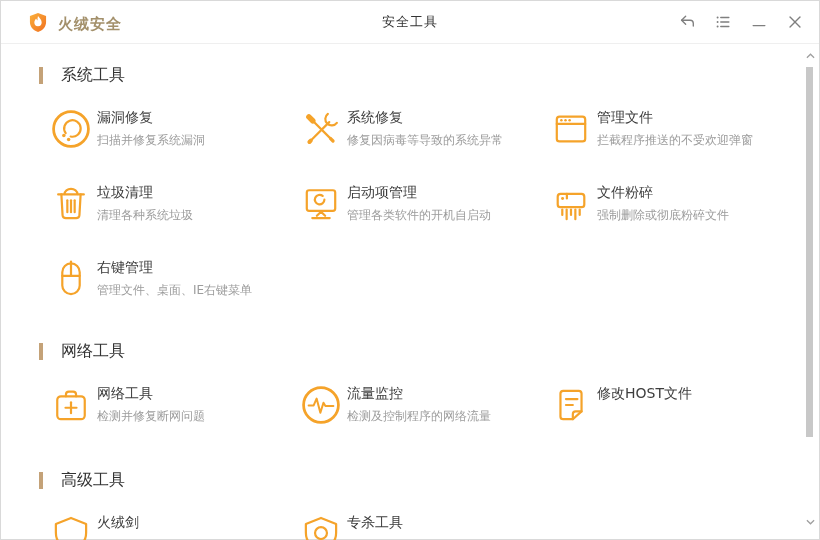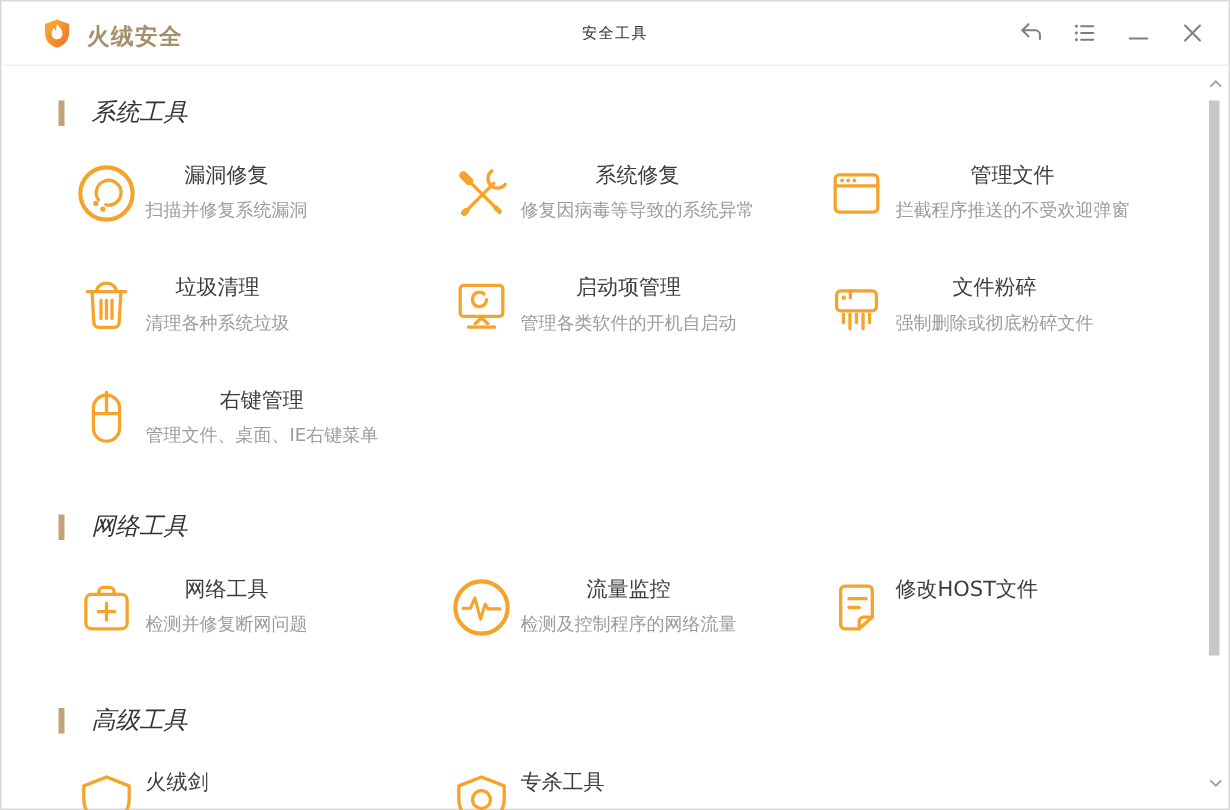--- a/index.html
+++ b/index.html
@@ -5,33 +5,33 @@
   html,body{margin:0;padding:0;width:820px;height:540px;overflow:hidden;
     font-family:"DejaVu Sans","Liberation Sans",sans-serif;background:#fff;}
   .window{position:absolute;inset:0;border:1px solid #d9d9d9;box-sizing:border-box;background:#fff;}
 
   
   .topbar{position:relative;height:42px;border-bottom:1px solid #efefef;display:flex;align-items:center;}
   .brand{display:flex;align-items:flex-end;margin-left:26px;}
   .brand-logo{width:22px;height:24px;display:inline-flex;}
   .brand-name{margin-left:9px;font-size:15px;font-weight:bold;letter-spacing:1px;
     color:var(--logo-text,#A3906B);}
-  .win-title{position:absolute;left:50%;transform:translateX(-50%);font-size:10px;
+  .win-title{position:absolute;left:50%;transform:translateX(-50%);font-size:13px;
     color:var(--title-text,#333);letter-spacing:1px;}
   .controls{position:absolute;right:14px;top:0;height:42px;display:flex;align-items:center;}
   .ctrl{width:20px;height:20px;margin-left:16px;display:inline-flex;align-items:center;justify-content:center;
     color:var(--window-icon,#7f7f7f);cursor:pointer;}
   .ctrl svg{stroke:currentColor;fill:none;stroke-width:1.5;stroke-linecap:round;stroke-linejoin:round;}
 
   
   .content{padding-top:20px;}
   .sec-title{display:flex;align-items:center;height:22px;margin:0 0 21px 38px;
-    font-size:16px;font-weight:normal;color:#333;font-style:italic;}
+    font-size:16px;font-weight:normal;color:#333;}
   .sec-bar{width:4px;height:17px;background:var(--section-bar,#C4A278);margin-right:18px;}
-  .grid{display:grid;grid-template-columns:250px 250px 250px;row-gap:31px;margin-left:48px;text-align:center;}
+  .grid{display:grid;grid-template-columns:250px 250px 250px;row-gap:31px;margin-left:48px;}
   .grid.g1{margin-bottom:39px;}
   .grid.g2{margin-bottom:42px;}
   .item{display:flex;align-items:flex-start;height:44px;cursor:pointer;}
   .ticon{width:44px;height:44px;flex:0 0 44px;margin-right:4px;color:var(--accent,#F5A32A);display:inline-flex;}
   .ticon svg{width:44px;height:44px;stroke:currentColor;fill:none;stroke-width:2.4;
     stroke-linecap:round;stroke-linejoin:round;}
   .ttext{display:flex;flex-direction:column;padding-top:1px;}
   .ttitle{font-size:14px;line-height:18px;color:var(--item-title,#3D3D3D);}
   .tsub{font-size:12px;line-height:16px;margin-top:6px;color:var(--item-subtitle,#9C9C9C);white-space:nowrap;}
 

